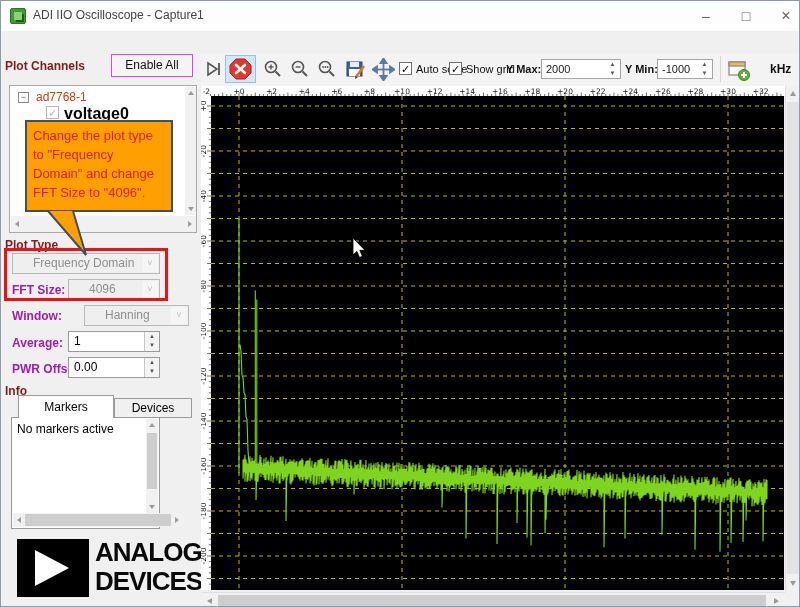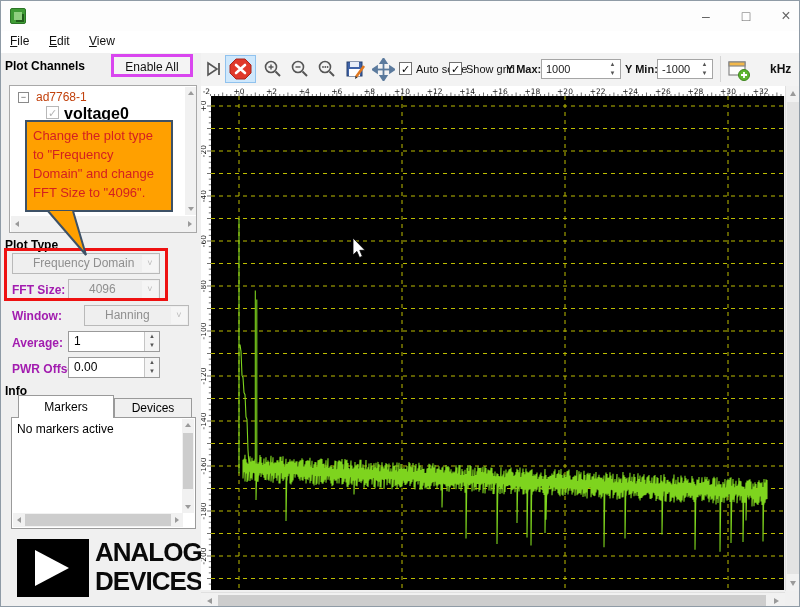--- a/index.html
+++ b/index.html
@@ -10,22 +10,22 @@
   #titlebar { position:absolute; left:0; top:0; width:100%; height:30px; background:#fdfdfd; }
   #app-icon { position:absolute; left:9px; top:7px; width:16px; height:16px; background:#3f9c35; border:1px solid #2c7526; border-radius:2px; }
   #app-icon:after { content:""; position:absolute; left:3px; top:3px; width:8px; height:8px; background:#8fd07f; box-shadow:2px 2px 0 #1f5c1a; }
   #title-text { position:absolute; left:32px; top:7px; font-size:12px; color:#444; }
   .winbtn { position:absolute; top:4px; width:30px; height:22px; text-align:center; font-size:14px; color:#666; line-height:22px; }
   #menubar { position:absolute; left:0; top:30px; width:100%; height:22px; background:#ffffff; }
   .menu-item { position:absolute; top:3px; font-size:12px; color:#111; }
   .menu-item .mk { text-decoration:underline; }
 
   
-  .sec-label { position:absolute; font-size:12px; font-weight:bold; color:#000000; }
-  #enable-all { position:absolute; left:110px; top:53px; width:82px; height:23px; background:#f4f4f4; border:3px solid #d946ef; font-size:12px; text-align:center; line-height:21px; color:#111; }
+  .sec-label { position:absolute; font-size:12px; font-weight:bold; color:#7f1d1d; }
+  #enable-all { position:absolute; left:110px; top:53px; width:82px; height:23px; background:#f4f4f4; border:1px solid #d946ef; font-size:12px; text-align:center; line-height:21px; color:#111; }
   #tree-box { position:absolute; left:8px; top:84px; width:188px; height:148px; background:#fff; border:1px solid #a8a8a8; }
   #expander { position:absolute; left:8px; top:6px; width:11px; height:11px; border:1px solid #8a8a8a; font-size:9px; line-height:9px; text-align:center; color:#555; background:#fff; }
   #dev-label { position:absolute; left:26px; top:4px; font-size:12px; color:#c2410c; }
   #chan-check { position:absolute; left:36px; top:20px; width:13px; height:13px; border:1px solid #b8b8b8; background:#fff; color:#b5b5b5; font-size:11px; line-height:12px; text-align:center; }
   #chan-label { position:absolute; left:54px; top:19px; font-size:16px; font-weight:bold; color:#000; }
   .vscroll { position:absolute; background:#f1f1f1; }
   .hscroll { position:absolute; background:#f1f1f1; }
   .arr { position:absolute; width:0; height:0; }
   .thumb { position:absolute; background:#cdcdcd; }
 
@@ -36,21 +36,21 @@
   #red-rect { position:absolute; left:3px; top:247px; width:164px; height:53px; border:3px solid #ee1111; z-index:4; }
   .dropdown { position:absolute; height:21px; background:#efefef; border:1px solid #b9b9b9; font-size:12px; color:#8f8f8f; line-height:19px; padding-left:20px; }
   .dd-chev { position:absolute; right:1px; top:1px; width:16px; height:17px; background:#f5f5f5; color:#b9b9b9; font-size:9px; text-align:center; line-height:16px; }
   .spinbox { position:absolute; height:21px; background:#fff; border:1px solid #9a9a9a; font-size:12px; color:#000; line-height:19px; padding-left:5px; }
   .spin-ud { position:absolute; right:0; top:0; width:15px; height:19px; border-left:1px solid #c5c5c5; font-size:6px; color:#555; text-align:center; line-height:9px; background:#f4f4f4; }
   .fld-label { position:absolute; font-size:12px; font-weight:bold; color:#a21caf; }
 
   .tab { position:absolute; font-size:12px; text-align:center;margin-left:6px; }
   #tab-markers { left:11px; top:394px; width:96px; height:23px; background:#fff; border:1px solid #9a9a9a; border-bottom:none; line-height:23px; z-index:2; }
   #tab-devices { left:107px; top:397px; width:78px; height:20px; background:#f0f0f0; border:1px solid #9a9a9a; line-height:19px; }
-  #info-box { position:absolute; left:10px; top:416px; width:185px; height:112px; background:#fff; border:1px solid #9a9a9a; z-index:1; }
+  #info-box { position:absolute; left:10px; top:416px; width:149px; height:112px; background:#fff; border:1px solid #9a9a9a; z-index:1; }
   #info-text { position:absolute; left:5px; top:4px; font-size:12px; color:#000; }
 
   #logo-mark { position:absolute; left:16px; top:538px; width:72px; height:58px; background:#000; }
   #logo-text { position:absolute; left:94px; top:537px; font-size:26px; font-weight:bold; color:#0a0a0a; line-height:29px; letter-spacing:-1px; }
 
   
   #toolbar { position:absolute; left:200px; top:52px; width:600px; height:33px; background:#f3f3f3; }
   .tbtn { position:absolute; top:2px; }
   #stop-btn { position:absolute; left:24px; top:2px; width:31px; height:28px; background:#cfe8fc; border:1px solid #90c2ee; }
   .cb { position:absolute; top:9px; width:13px; height:13px; background:#fff; border:1px solid #707070; font-size:11px; line-height:12px; text-align:center; color:#000; }
@@ -66,30 +66,26 @@
   #plot-vscroll { left:784px; top:85px; width:15px; height:505px; border-left:1px solid #e0e0e0; }
   #plot-hscroll { left:200px; top:591px; width:584px; height:16px; border-top:1px solid #e0e0e0; }
 </style>
 </head>
 <body>
 
 <div id="win">
 
   <div id="titlebar">
     <div id="app-icon"></div>
+    <span id="title-text">ADI IIO Oscilloscope - Capture1</span>
     <div class="winbtn" style="left:690px">–</div>
     <div class="winbtn" style="left:730px">□</div>
     <div class="winbtn" style="left:770px;font-size:16px">×</div>
   </div>
 
-  <div id="menubar">
-    <span class="menu-item" style="left:9px"><span class="mk">F</span><span>ile</span></span>
-    <span class="menu-item" style="left:48px"><span class="mk">E</span><span>dit</span></span>
-    <span class="menu-item" style="left:88px"><span class="mk">V</span><span>iew</span></span>
-  </div>
 
   <div class="sec-label" style="left:4px;top:58px">Plot Channels</div>
   <button id="enable-all">Enable All</button>
 
   <div id="tree-box">
     <div id="expander">−</div>
     <div id="dev-label">ad7768-1</div>
     <div id="chan-check">✓</div>
     <div id="chan-label">voltage0</div>
     <div class="vscroll" style="left:175px;top:1px;width:11px;height:128px">
@@ -218,21 +214,21 @@
         <polygon points="0.5,11.5 5,8.5 5,14.5"></polygon>
           <polygon points="22.5,11.5 18,8.5 18,14.5"></polygon>
       </g>
     </svg>
     <div class="cb" style="left:198px">✓</div>
     <div class="cb-label" style="left:215px">Auto scale</div>
     <div class="cb" style="left:248px;left:248px" id="cb-grid">✓</div>
     <div class="cb-label" style="left:265px">Show grid</div>
     <div class="tb-label" style="left:305px">Y Max:</div>
     <div class="tb-spin" style="left:340px;width:80px">
-      <span>1000</span>
+      <span>2000</span>
       <span class="spin-ud" style="height:18px;background:#fff;border-left:none">▲<br>▼</span>
     </div>
     <div class="tb-label" style="left:424px">Y Min:</div>
     <div class="tb-spin" style="left:456px;width:56px">
       <span>-1000</span>
       <span class="spin-ud" style="height:18px;background:#fff;border-left:none">▲<br>▼</span>
     </div>
     <div id="tb-sep"></div>
     <svg class="tbtn" style="left:526px;top:5px" width="24" height="24" viewBox="0 0 24 24">
       <rect x="2" y="4" width="16" height="13" fill="#fdfdfd" stroke="#888" stroke-width="1.2"></rect>

